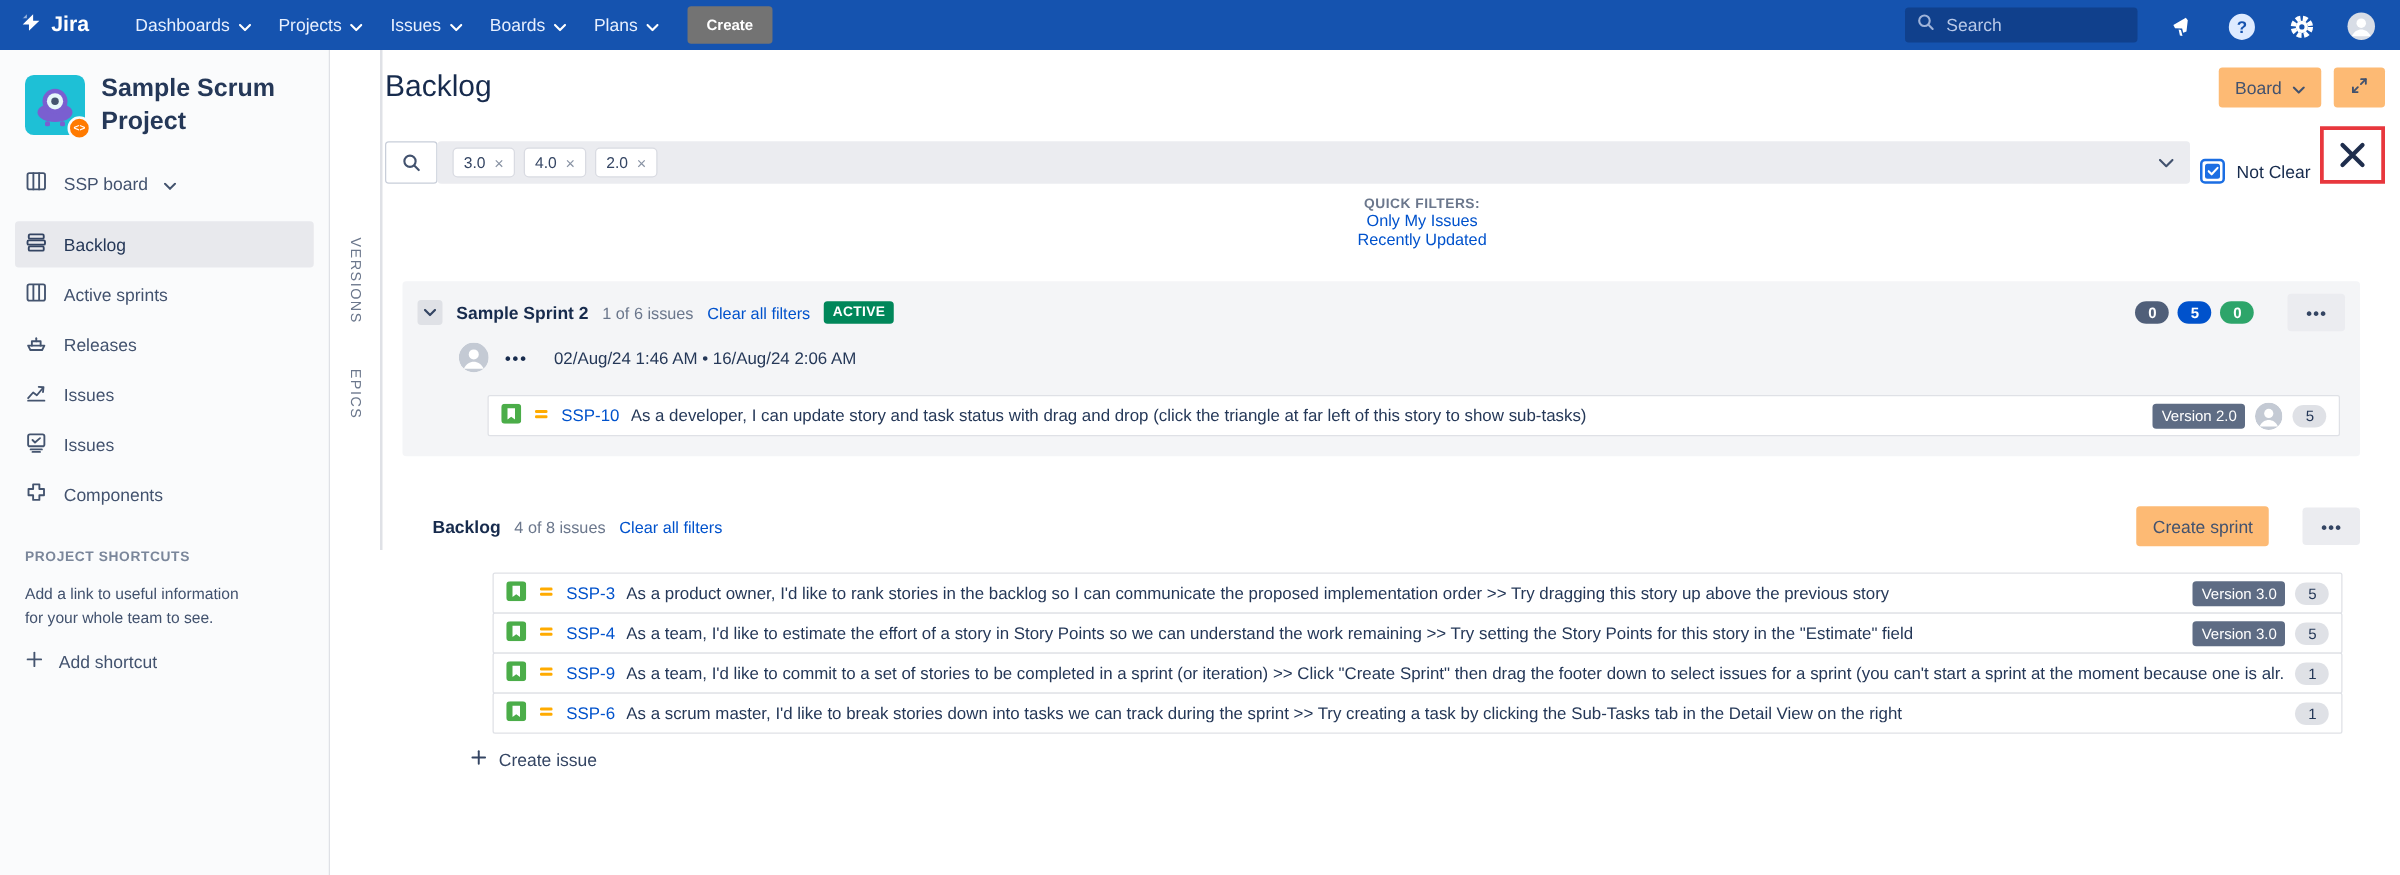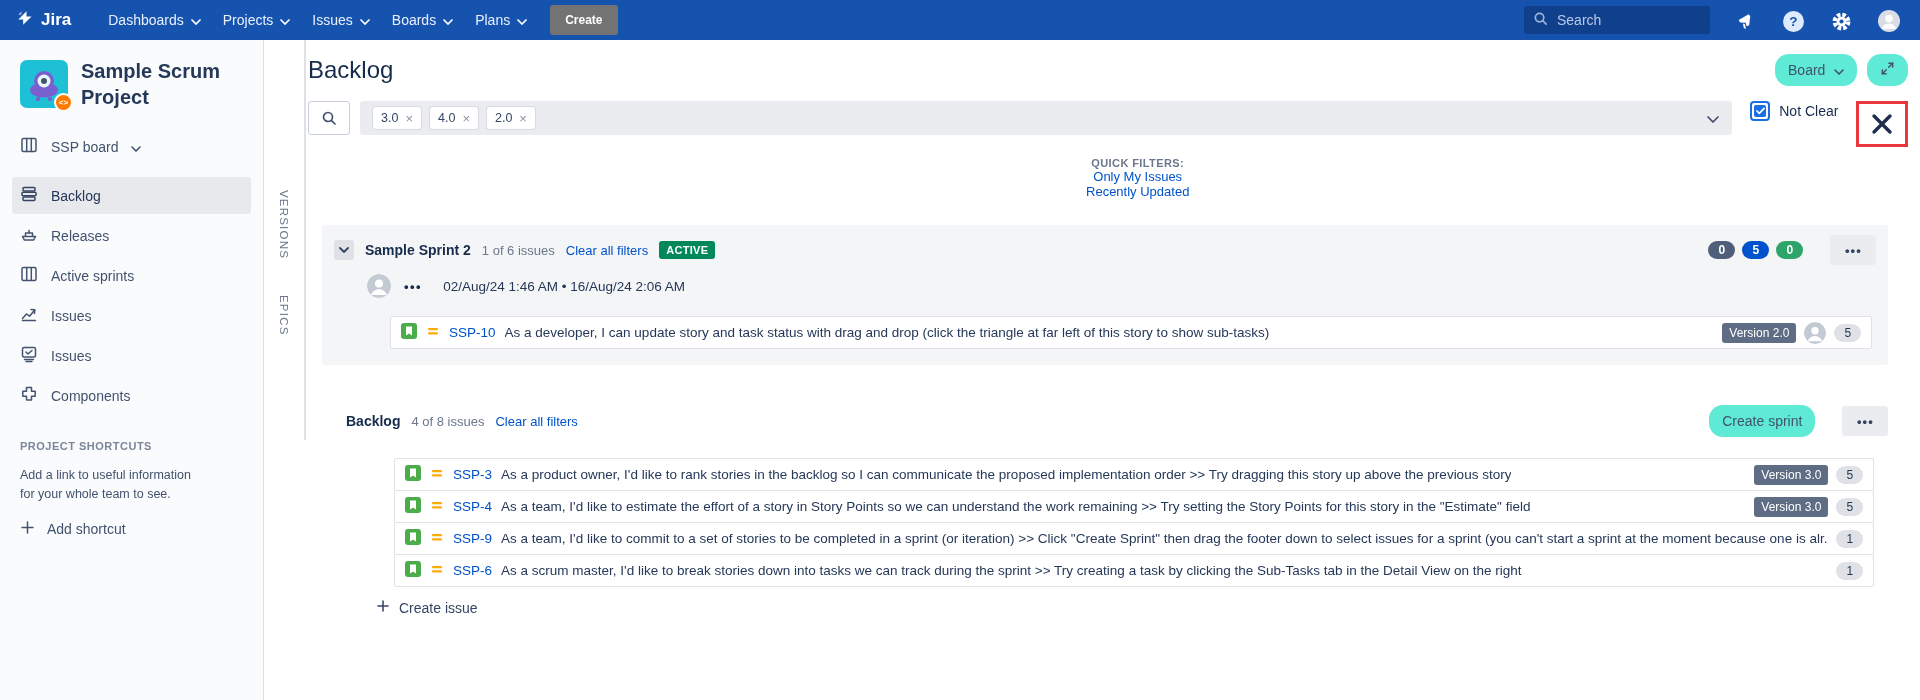--- a/index.html
+++ b/index.html
@@ -55,25 +55,25 @@
   .main { flex:1; position:relative; background:#fff; }
   .side-tabs { position:absolute; left:0; top:0; width:42px; height:400px;
     border-right:2px solid #DFE1E6; display:flex; flex-direction:column; align-items:center;
     padding-top:150px; gap:36px; }
   .side-tab { writing-mode:vertical-rl; font-size:11.5px; color:#6B778C; letter-spacing:1.2px;
     cursor:pointer; }
   .content { position:relative; padding:14px 16px 0 44px; }
   .page-head { display:flex; justify-content:space-between; align-items:center; margin-bottom:15px; }
   .page-title { font-size:24px; font-weight:500; margin:0; color:#172B4D; }
   .head-actions { display:flex; gap:10px; }
-  .ghost-btn { background:#5eead4; border:none; border-radius:14px; height:32px; padding:0 13px;
+  .ghost-btn { background:#fdba74; border:none; border-radius:3px; height:32px; padding:0 13px;
     font-size:14px; color:#42526E; display:flex; align-items:center; gap:9px; cursor:pointer;
     font-family:inherit; }
   
-  .filter-row { display:flex; align-items:flex-start; gap:10px; margin-bottom:10px; }
+  .filter-row { display:flex; align-items:flex-end; gap:0; margin-bottom:10px; }
   .search-btn { width:42px; height:34px; background:#fff; border:1px solid #C8CED9;
     border-radius:3px; display:flex; align-items:center; justify-content:center; cursor:pointer; }
   .filter-field { flex:1; height:34px; background:#EBECF0; border-radius:3px; display:flex;
     align-items:center; gap:9px; padding:0 13px; cursor:text; }
   .chip { background:#fff; border-radius:3px; height:22px; display:flex; align-items:center;
     gap:7px; padding:0 8px; font-size:12.5px; color:#344563;
     box-shadow:0 0 0 1px rgba(9,30,66,.08); }
   .chip-x { color:#8993A4; font-size:13px; line-height:1; cursor:pointer; }
   .field-spacer { flex:1; }
   .not-equal { display:flex; align-items:center; gap:9px; font-size:14px; color:#172B4D;
@@ -246,34 +246,34 @@
     </div>
     <div class="side-item selected">
       <span><svg width="18" height="18" viewBox="0 0 18 18" fill="none" stroke="#344563" stroke-width="1.5" stroke-linejoin="round">
             <rect x="3" y="2.5" width="12" height="3.4" rx="1"></rect>
             <rect x="2" y="7.3" width="14" height="3.4" rx="1"></rect>
             <rect x="3" y="12.1" width="12" height="3.4" rx="1"></rect>
           </svg></span>
       <span>Backlog</span>
     </div>
     <div class="side-item">
+      <span><svg width="18" height="18" viewBox="0 0 18 18" fill="none" stroke="#44546F" stroke-width="1.5">
+            <rect x="2" y="2.5" width="14" height="13" rx="1.5"></rect>
+            <line x1="6.7" y1="2.5" x2="6.7" y2="15.5"></line>
+            <line x1="11.3" y1="2.5" x2="11.3" y2="15.5"></line>
+          </svg></span>
+      <span>Active sprints</span>
+    </div>
+    <div class="side-item">
       <span><svg width="18" height="18" viewBox="0 0 18 18" fill="none" stroke="#44546F" stroke-width="1.5" stroke-linejoin="round" stroke-linecap="round">
             <path d="M2.5 11.5h13l-1.8 3.5H4.3z"></path>
             <path d="M5.5 11.5V8h7v3.5"></path>
             <line x1="9" y1="8" x2="9" y2="5.5"></line>
           </svg></span>
       <span>Releases</span>
-    </div>
-    <div class="side-item">
-      <span><svg width="18" height="18" viewBox="0 0 18 18" fill="none" stroke="#44546F" stroke-width="1.5">
-            <rect x="2" y="2.5" width="14" height="13" rx="1.5"></rect>
-            <line x1="6.7" y1="2.5" x2="6.7" y2="15.5"></line>
-            <line x1="11.3" y1="2.5" x2="11.3" y2="15.5"></line>
-          </svg></span>
-      <span>Active sprints</span>
     </div>
     <div class="side-item">
       <span><svg width="18" height="18" viewBox="0 0 18 18" fill="none" stroke="#44546F" stroke-width="1.5" stroke-linecap="round" stroke-linejoin="round">
             <path d="M2.5 13.5l4-4.5 3 2.2 5-6"></path>
             <polyline points="11,4.5 14.8,4.8 14.4,8.6"></polyline>
             <path d="M2.5 15.5h13"></path>
           </svg></span>
       <span>Issues</span>
     </div>
     <div class="side-item">

